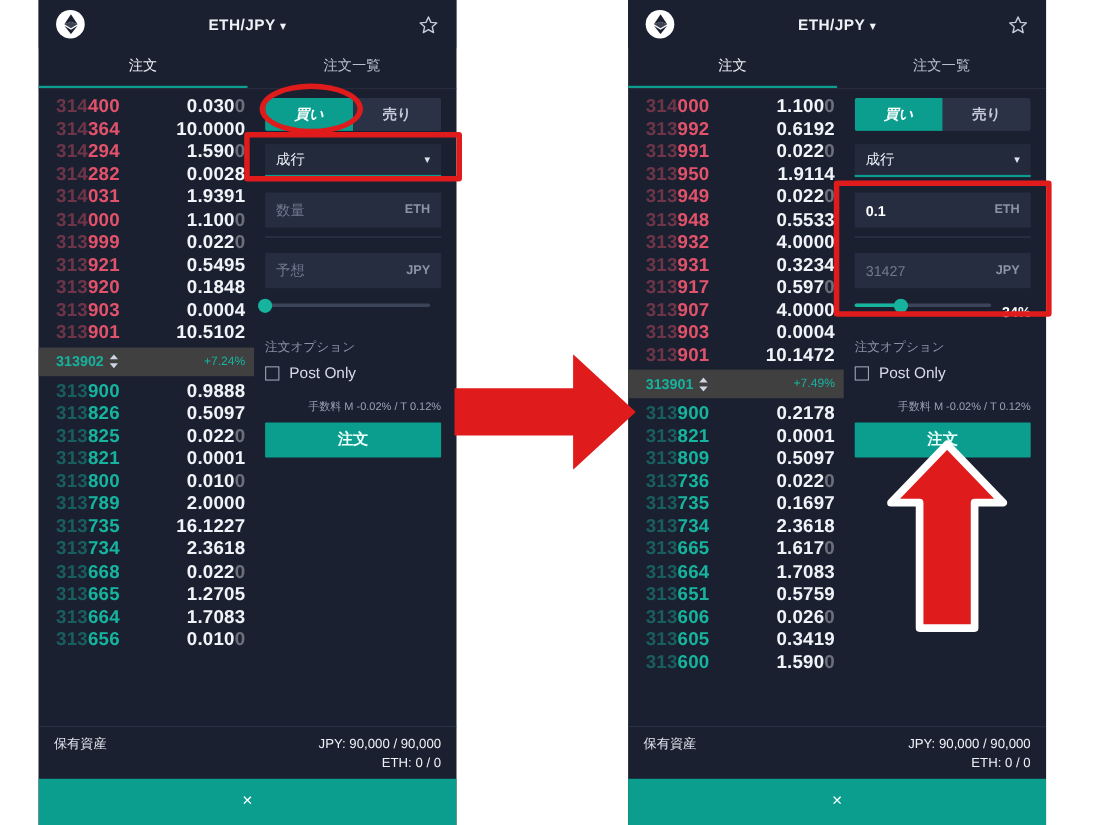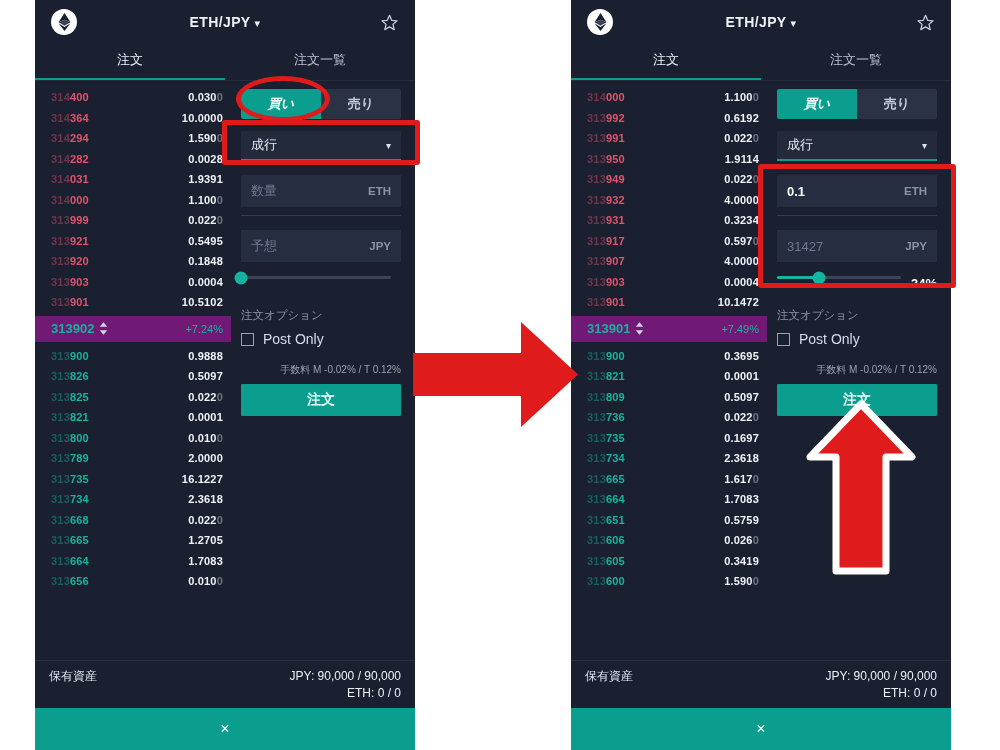--- a/index.html
+++ b/index.html
@@ -51,32 +51,32 @@
   .tabs-rule { height: 1px; background: #262c3e; }
 
   
   .body-split { display: flex; height: 580px; }
   .book { width: 196px; padding-top: 6px; }
   .form { flex: 1; padding: 8px 14px 0 10px; }
 
   
   .book-row {
     display: flex; justify-content: space-between; align-items: center;
-    height: 20.5px; padding: 0 8px 0 16px; font-size: 11px;
+    height: 20.5px; padding: 0 8px 0 16px; font-size: 17px;
   }
   .bk-price { font-weight: bold; letter-spacing: .2px; }
   .bk-price .dim { opacity: .42; }
   .ask .bk-price { color: #e2536b; }
   .bid .bk-price { color: #16b39e; }
   .bk-amt { color: #f0f3f8; font-weight: bold; letter-spacing: .2px; }
   .bk-amt .dim { opacity: .38; }
 
   .mid-row {
     display: flex; align-items: center; height: 26px; margin: 3px 0 4px;
-    background: #701a75; padding: 0 8px 0 16px; font-size: 13px;
+    background: #404040; padding: 0 8px 0 16px; font-size: 13px;
   }
   .mid-price { color: #16b39e; font-weight: bold; }
   .mid-arrows { margin-left: 5px; line-height: 0; }
   .mid-chg { margin-left: auto; color: #16b39e; font-size: 11px; font-weight: normal; }
 
   
   .side-toggle { display: flex; height: 30px; border-radius: 2px; overflow: hidden; }
   .side-btn {
     flex: 1; text-align: center; line-height: 30px; font-size: 13px;
     font-weight: bold; background: #2b3245; color: #c6ccda;
@@ -380,20 +380,24 @@
             </div>
             <div class="book-row ask">
               <span class="bk-price"><span class="dim">313</span>950</span>
               <span class="bk-amt">1.9114</span>
             </div>
             <div class="book-row ask">
               <span class="bk-price"><span class="dim">313</span>949</span>
               <span class="bk-amt">0.022<span class="dim">0</span></span>
             </div>
             <div class="book-row ask">
+              <span class="bk-price"><span class="dim">313</span>948</span>
+              <span class="bk-amt">0.5533</span>
+            </div>
+            <div class="book-row ask">
               <span class="bk-price"><span class="dim">313</span>932</span>
               <span class="bk-amt">4.0000</span>
             </div>
             <div class="book-row ask">
               <span class="bk-price"><span class="dim">313</span>931</span>
               <span class="bk-amt">0.3234</span>
             </div>
             <div class="book-row ask">
               <span class="bk-price"><span class="dim">313</span>917</span>
               <span class="bk-amt">0.597<span class="dim">0</span></span>
@@ -417,21 +421,21 @@
             <svg width="9" height="13" viewBox="0 0 10 14" aria-hidden="true">
               <polygon points="5,0 9.2,5 0.8,5" fill="#cfd5e2"></polygon>
               <polygon points="5,14 9.2,9 0.8,9" fill="#cfd5e2"></polygon>
             </svg>
           </span>
           <span class="mid-chg">+7.49%</span>
         </div>
         <div>
             <div class="book-row bid">
               <span class="bk-price"><span class="dim">313</span>900</span>
-              <span class="bk-amt">0.3695</span>
+              <span class="bk-amt">0.2178</span>
             </div>
             <div class="book-row bid">
               <span class="bk-price"><span class="dim">313</span>821</span>
               <span class="bk-amt">0.0001</span>
             </div>
             <div class="book-row bid">
               <span class="bk-price"><span class="dim">313</span>809</span>
               <span class="bk-amt">0.5097</span>
             </div>
             <div class="book-row bid">

